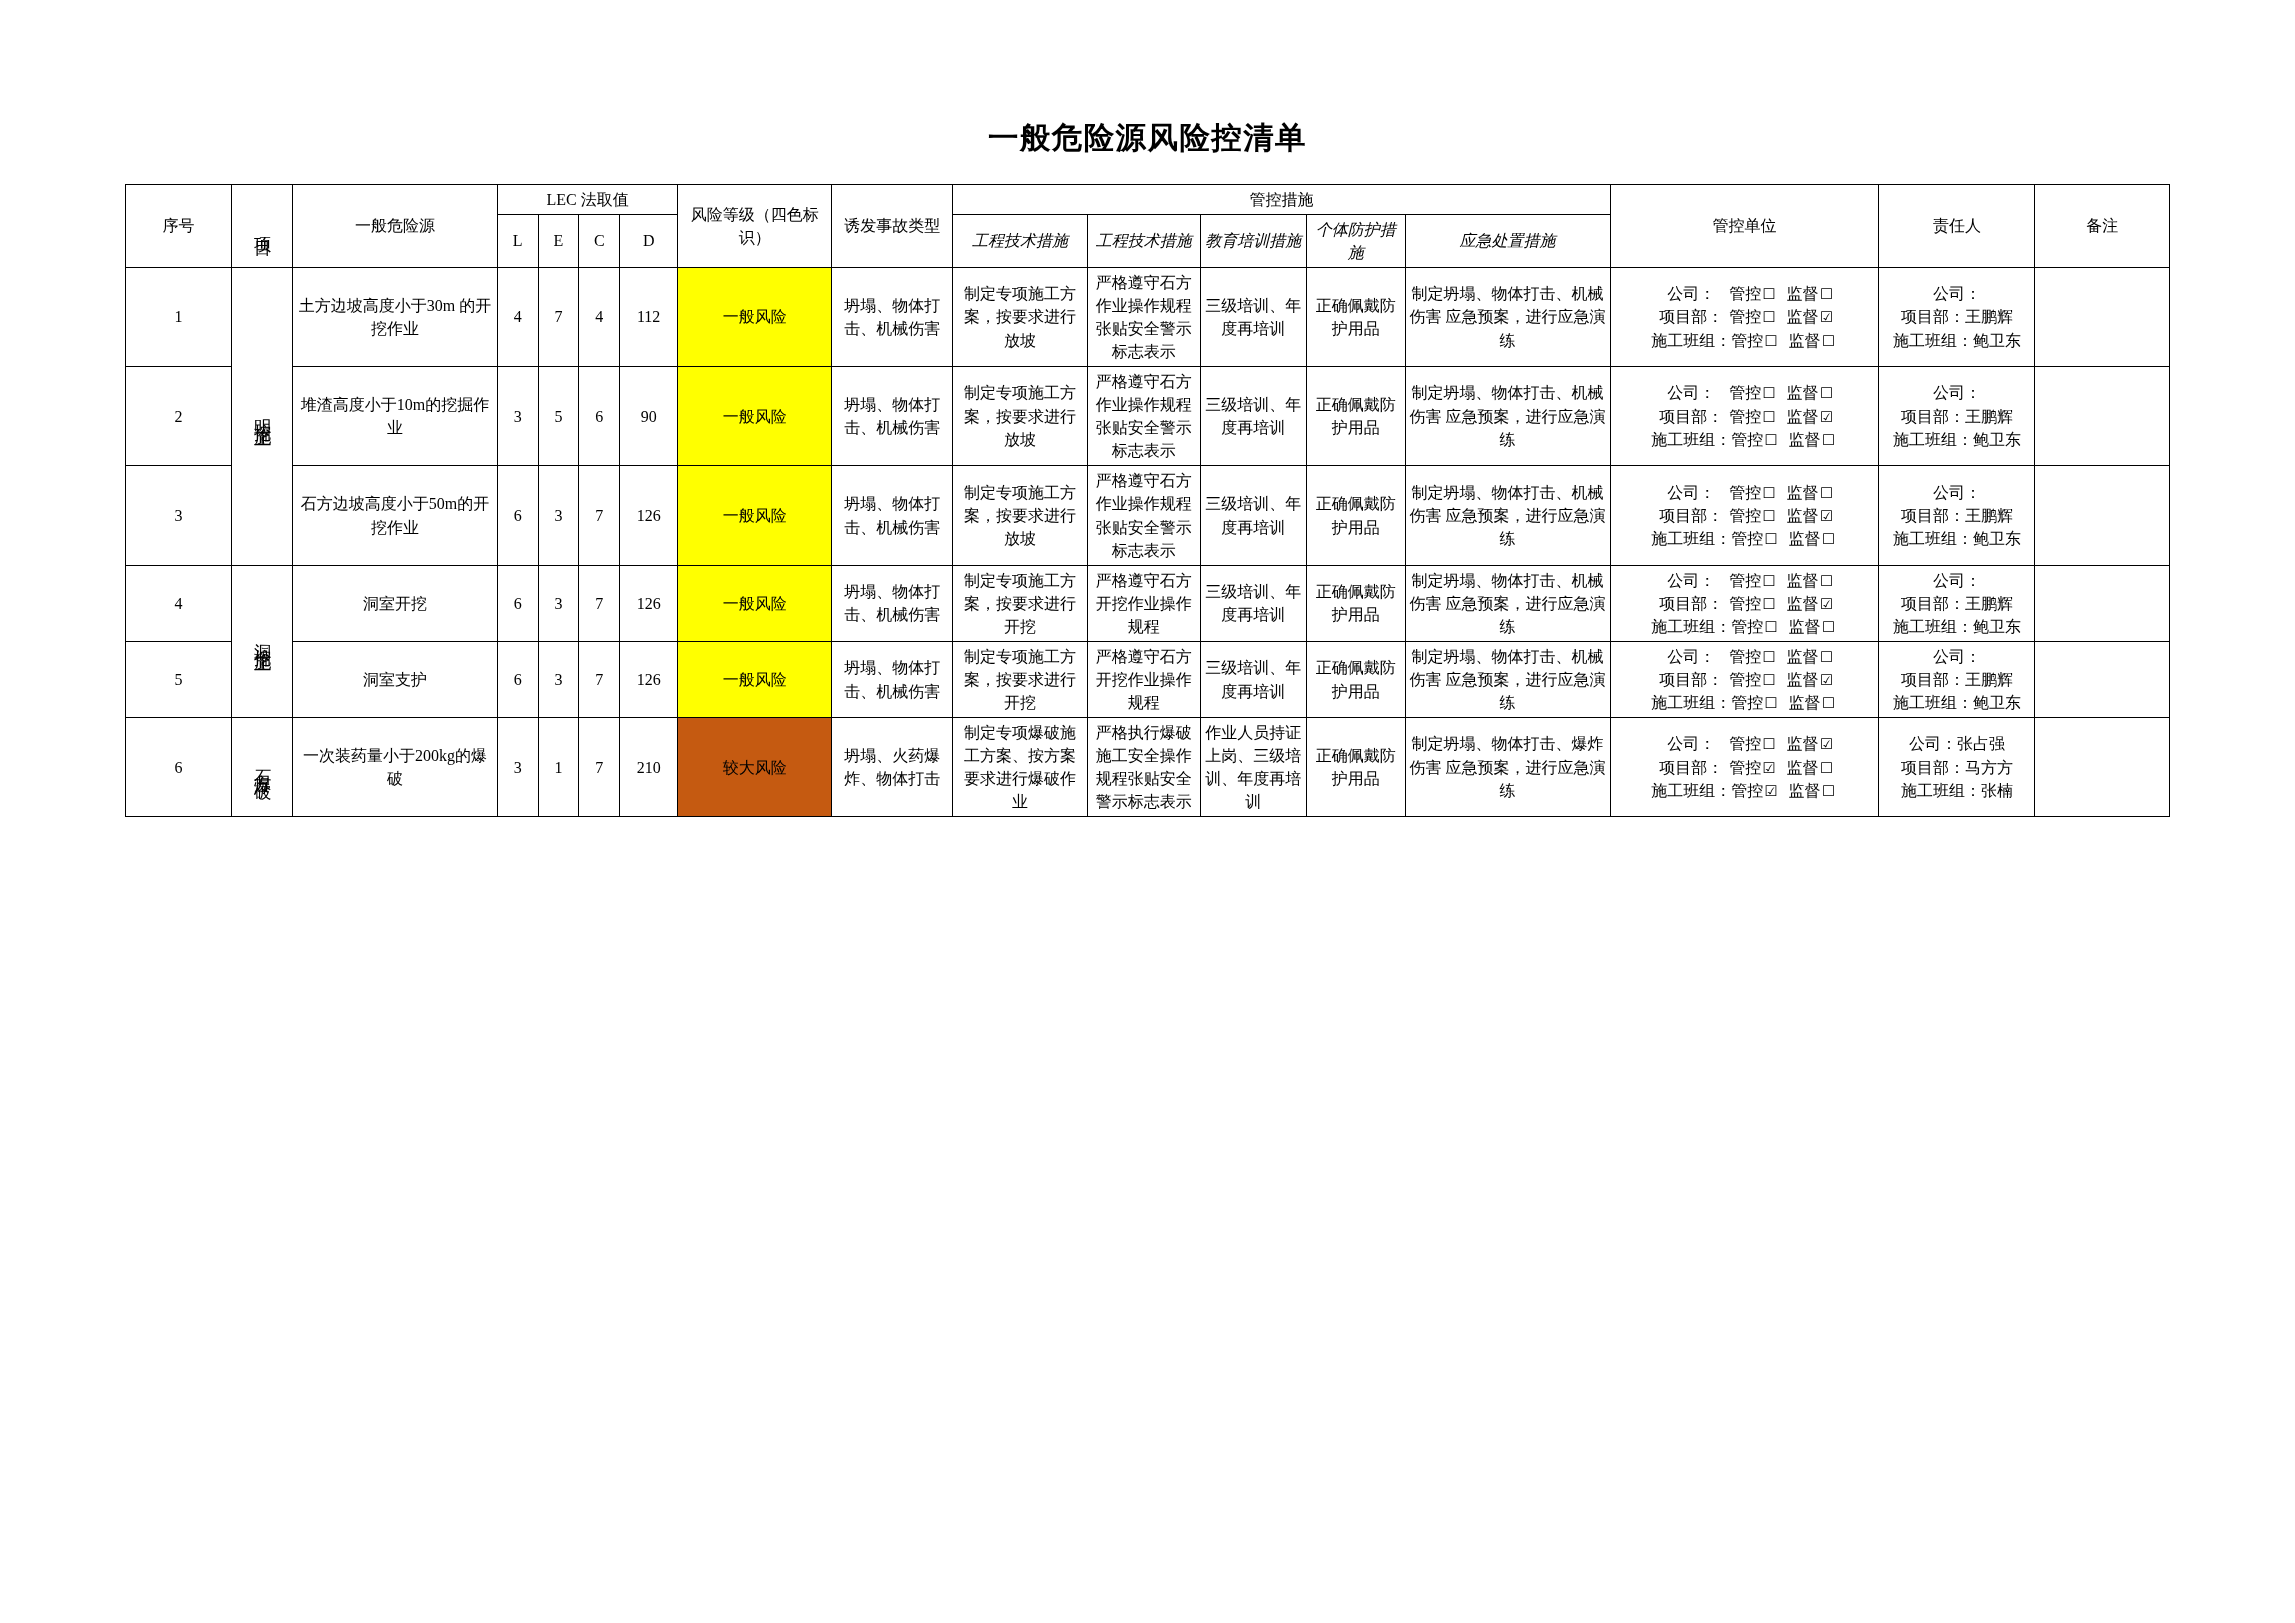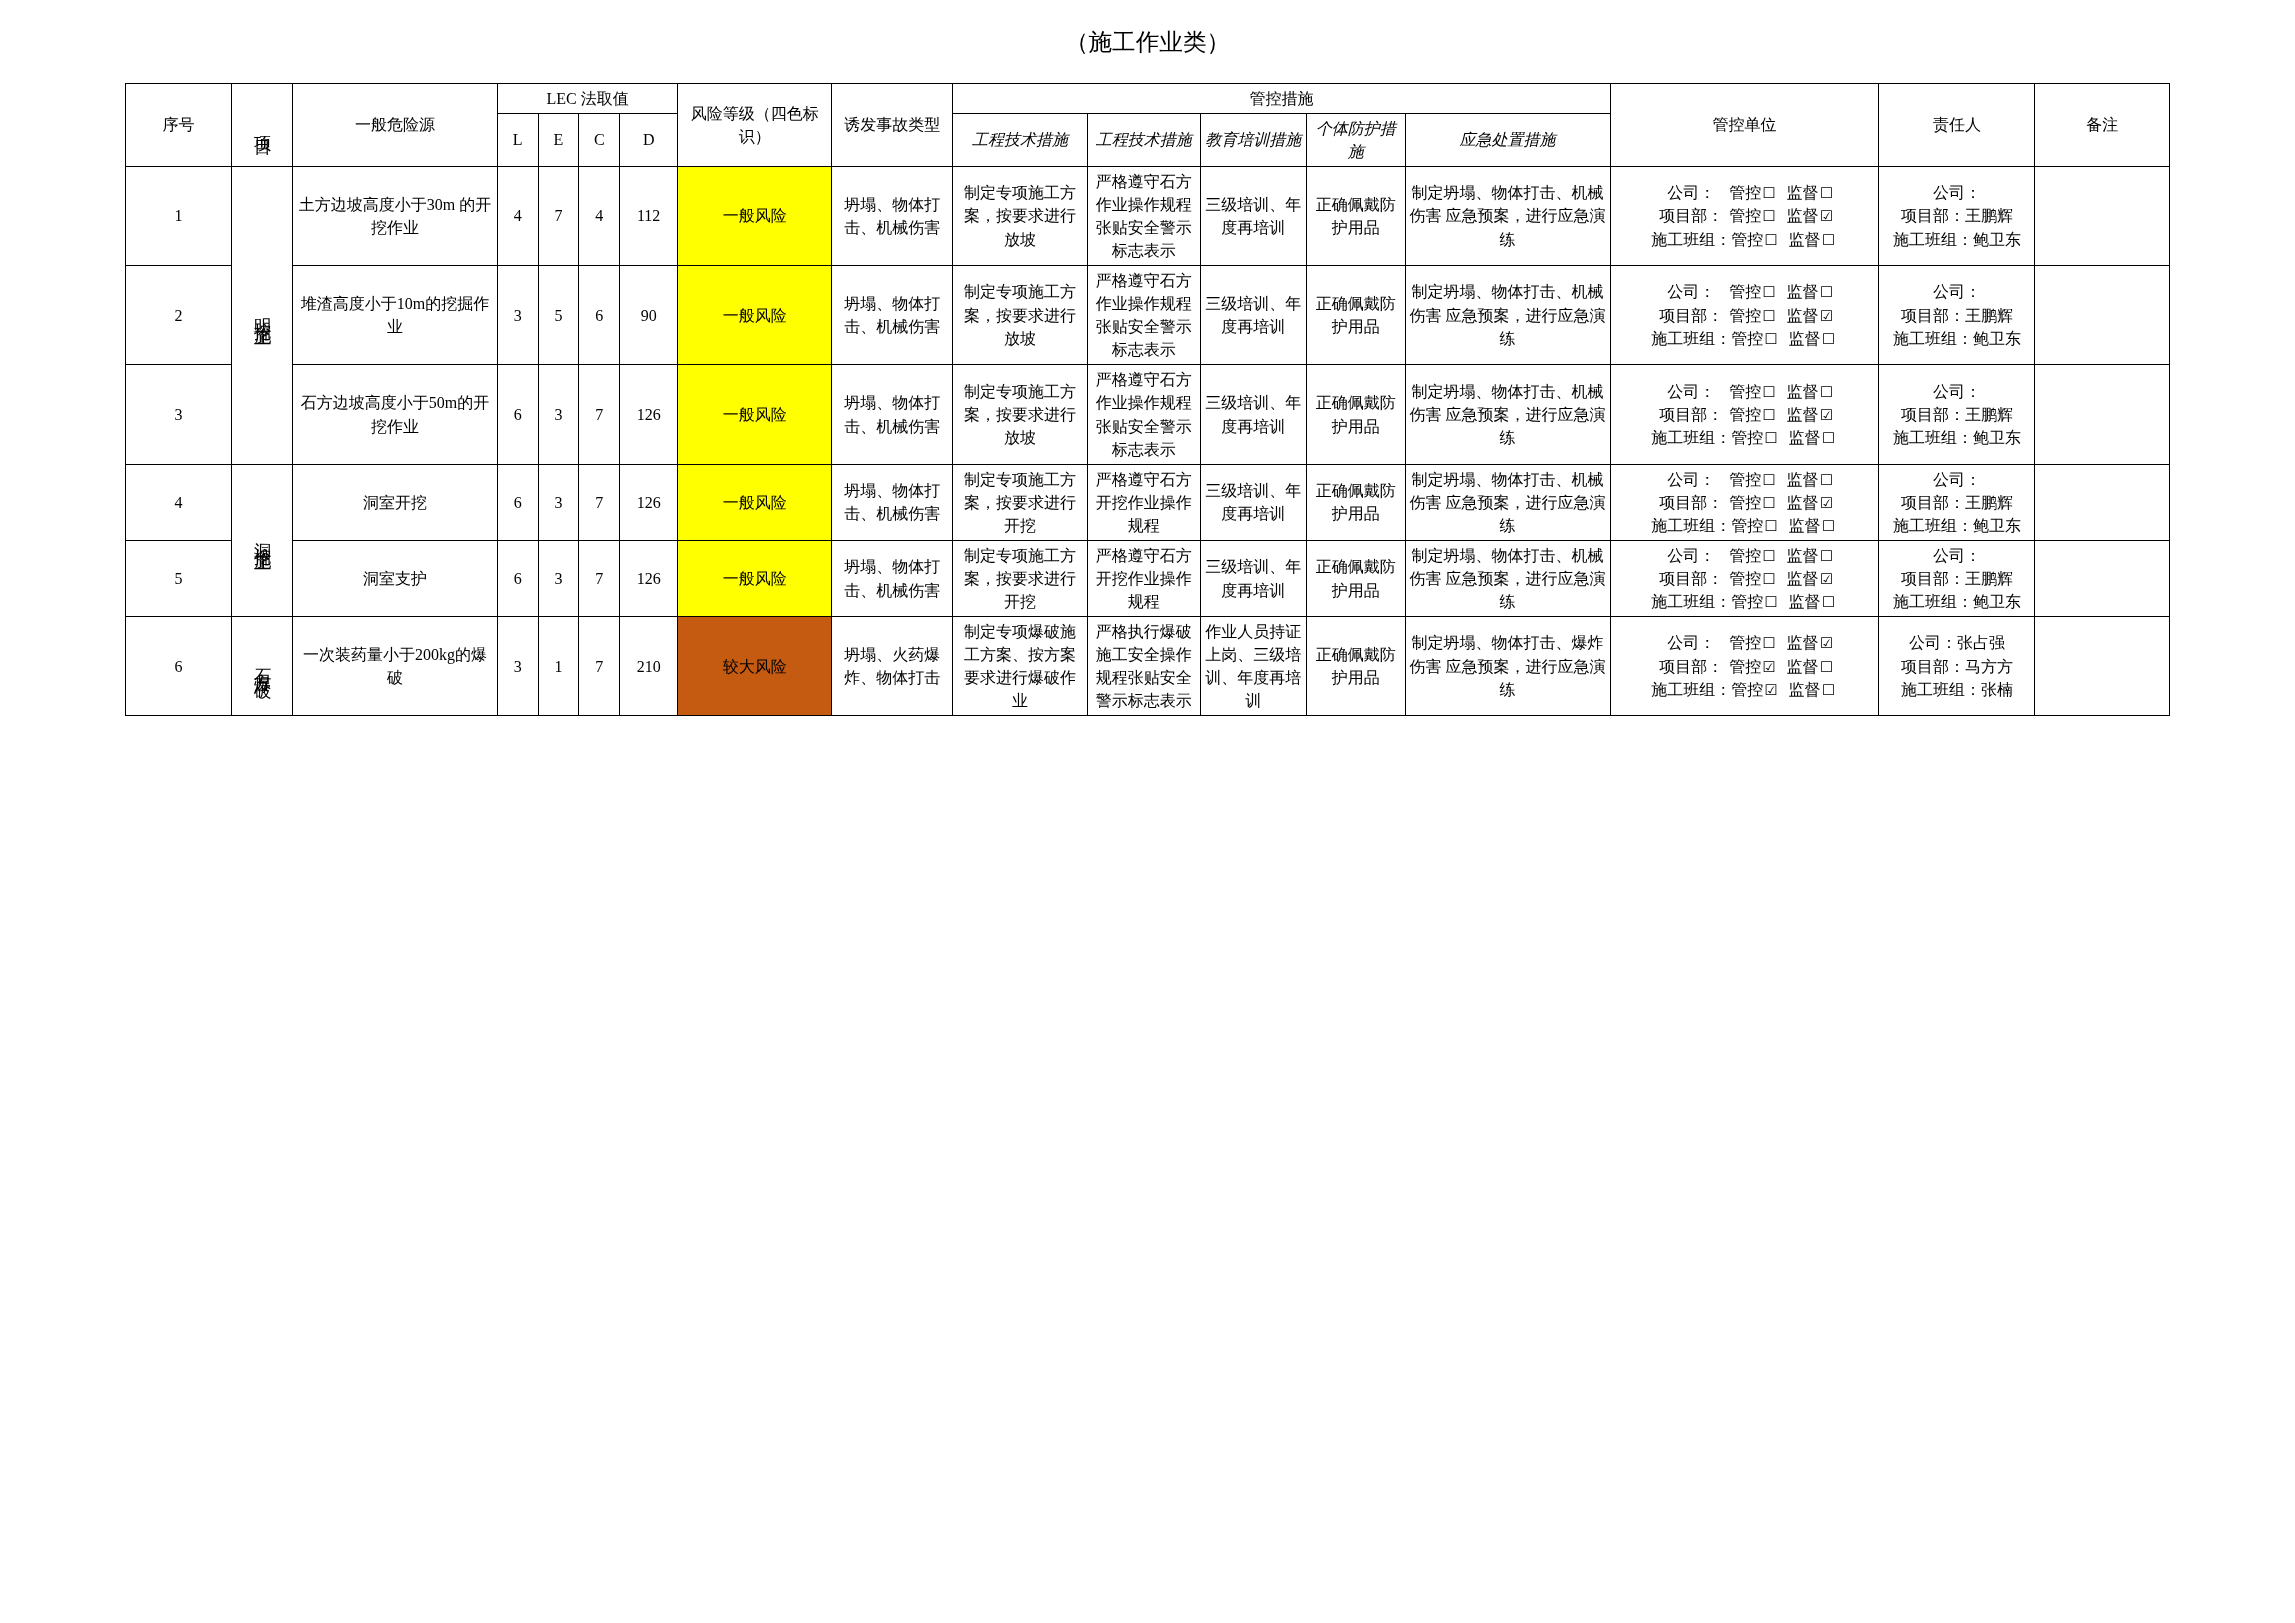--- a/index.html
+++ b/index.html
@@ -126,21 +126,21 @@
   col.c-emg    { width: 201px; }
   col.c-unit   { width: 264px; }
   col.c-resp   { width: 153px; }
   col.c-note   { width: 132px; }
 </style>
 </head>
 <body>
 
 <div class="page">
 
-  <div class="subtitle">（施工作业类）</div>
+  <div class="title">一般危险源风险控清单</div>
 
   <table class="risk">
     <colgroup>
       <col class="c-seq">
         <col class="c-proj">
         <col class="c-src">
       <col class="c-l">
         <col class="c-e">
         <col class="c-c">
         <col class="c-d">

